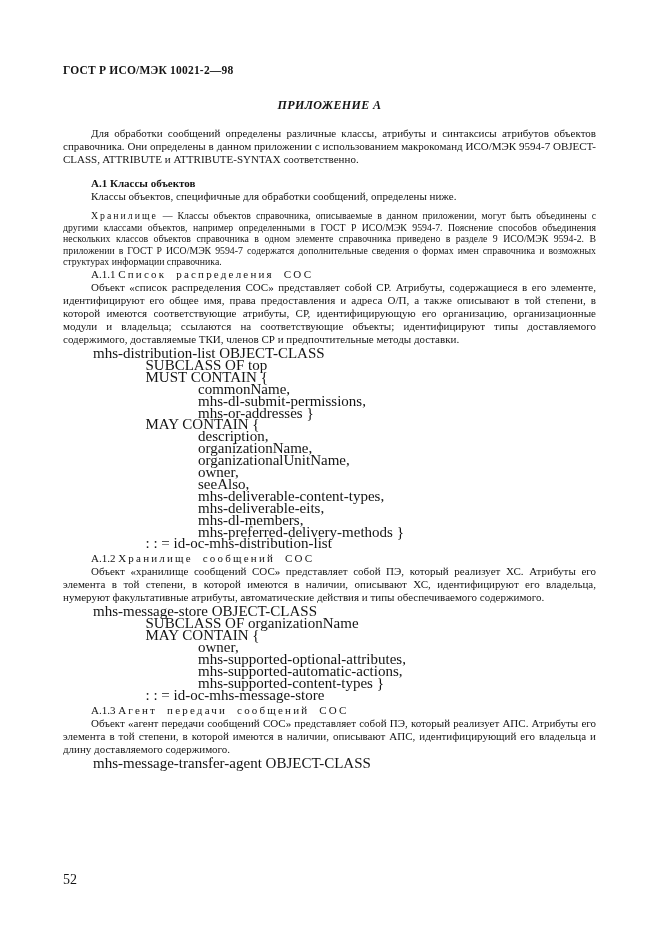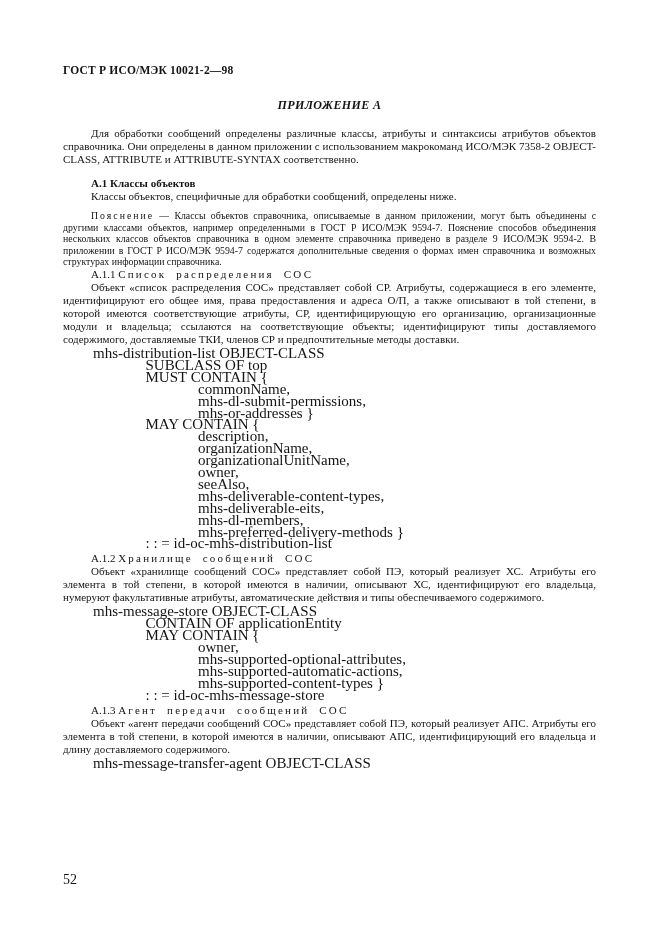--- a/index.html
+++ b/index.html
@@ -80,28 +80,28 @@
 <body>
 
 <div class="page">
 
   <div class="doc-header">ГОСТ Р ИСО/МЭК 10021-2—98</div>
 
   <div class="annex-label">ПРИЛОЖЕНИЕ А</div>
 
 
 
-  <p class="para intro">Для обработки сообщений определены различные классы, атрибуты и синтаксисы атрибутов объектов справочника. Они определены в данном приложении с использованием макрокоманд ИСО/МЭК 7358-2 OBJECT-CLASS, ATTRIBUTE и ATTRIBUTE-SYNTAX соответственно.</p>
+  <p class="para intro">Для обработки сообщений определены различные классы, атрибуты и синтаксисы атрибутов объектов справочника. Они определены в данном приложении с использованием макрокоманд ИСО/МЭК 9594-7 OBJECT-CLASS, ATTRIBUTE и ATTRIBUTE-SYNTAX соответственно.</p>
 
   <p class="para subhead">А.1 Классы объектов</p>
 
   <p class="para">Классы объектов, специфичные для обработки сообщений, определены ниже.</p>
 
   <p class="para note">
-    <span class="spaced">Пояснение</span>
+    <span class="spaced">Хранилище</span>
     <span>— Классы объектов справочника, описываемые в данном приложении, могут быть объединены с другими классами объектов, например определенными в ГОСТ Р ИСО/МЭК 9594-7. Пояснение способов объединения нескольких классов объектов справочника в одном элементе  справочника приведено в разделе 9 ИСО/МЭК 9594-2. В приложении в ГОСТ Р ИСО/МЭК 9594-7 содержатся дополнительные сведения о формах имен справочника и возможных структурах информации справочника.</span>
   </p>
 
   <p class="para clause-head">
     <span>А.1.1</span>
     <span class="spaced-title">Список распределения СОС</span>
   </p>
 
   <p class="para">Объект «список распределения СОС» представляет собой СР. Атрибуты, содержащиеся в его элементе, идентифицируют его общее имя, права предоставления и адреса О/П, а также описывают в той степени, в которой имеются соответствующие атрибуты, СР, идентифицирующую его организацию, организационные модули и владельца; ссылаются на соответствующие объекты; идентифицируют типы доставляемого содержимого, доставляемые ТКИ, членов СР и предпочтительные методы доставки.</p>
 
@@ -124,21 +124,21 @@
 	: : = id-oc-mhs-distribution-list</pre>
 
   <p class="para clause-head">
     <span>А.1.2</span>
     <span class="spaced-title">Хранилище сообщений СОС</span>
   </p>
 
   <p class="para">Объект «хранилище сообщений СОС» представляет собой ПЭ, который реализует ХС. Атрибуты его элемента в той степени, в которой имеются в наличии, описывают ХС, идентифицируют его владельца, нумеруют факультативные атрибуты, автоматические действия и типы обеспечиваемого содержимого.</p>
 
   <pre class="code">mhs-message-store OBJECT-CLASS
-	CONTAIN OF applicationEntity
+	SUBCLASS OF organizationName
 	MAY CONTAIN {
 		owner,
 		mhs-supported-optional-attributes,
 		mhs-supported-automatic-actions,
 		mhs-supported-content-types }
 	: : = id-oc-mhs-message-store</pre>
 
   <p class="para clause-head">
     <span>А.1.3</span>
     <span class="spaced-title">Агент передачи сообщений СОС</span>

